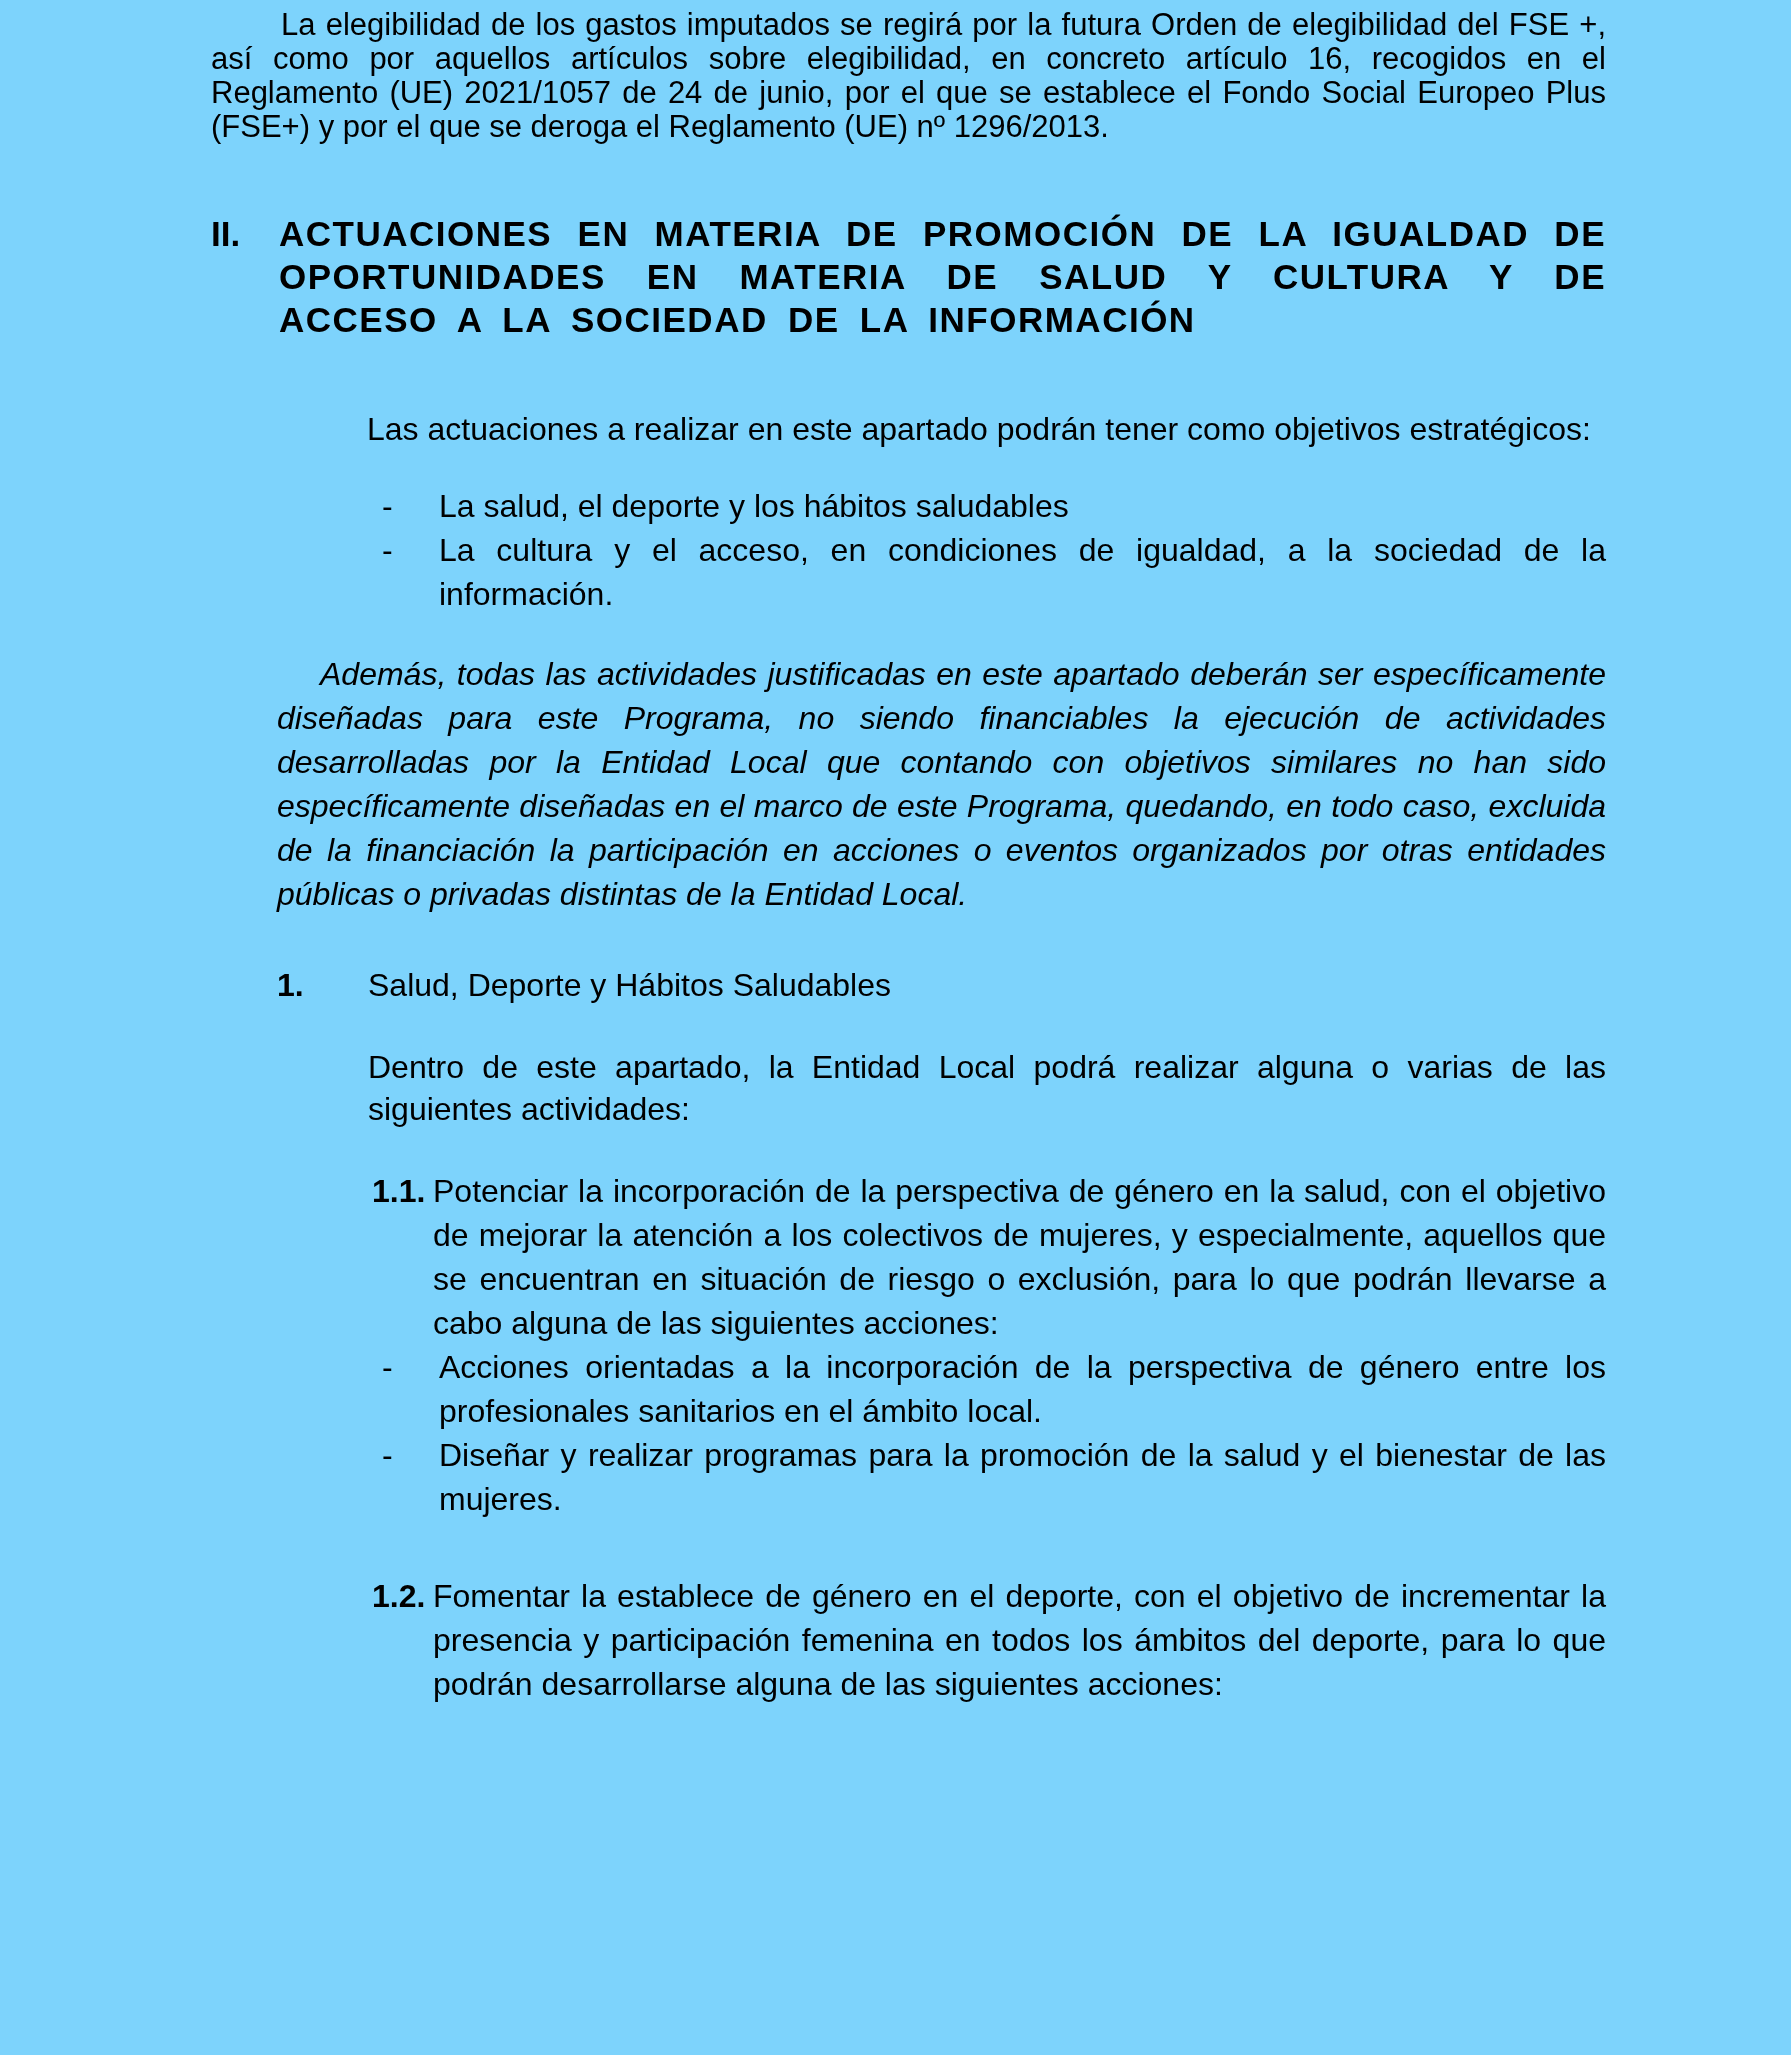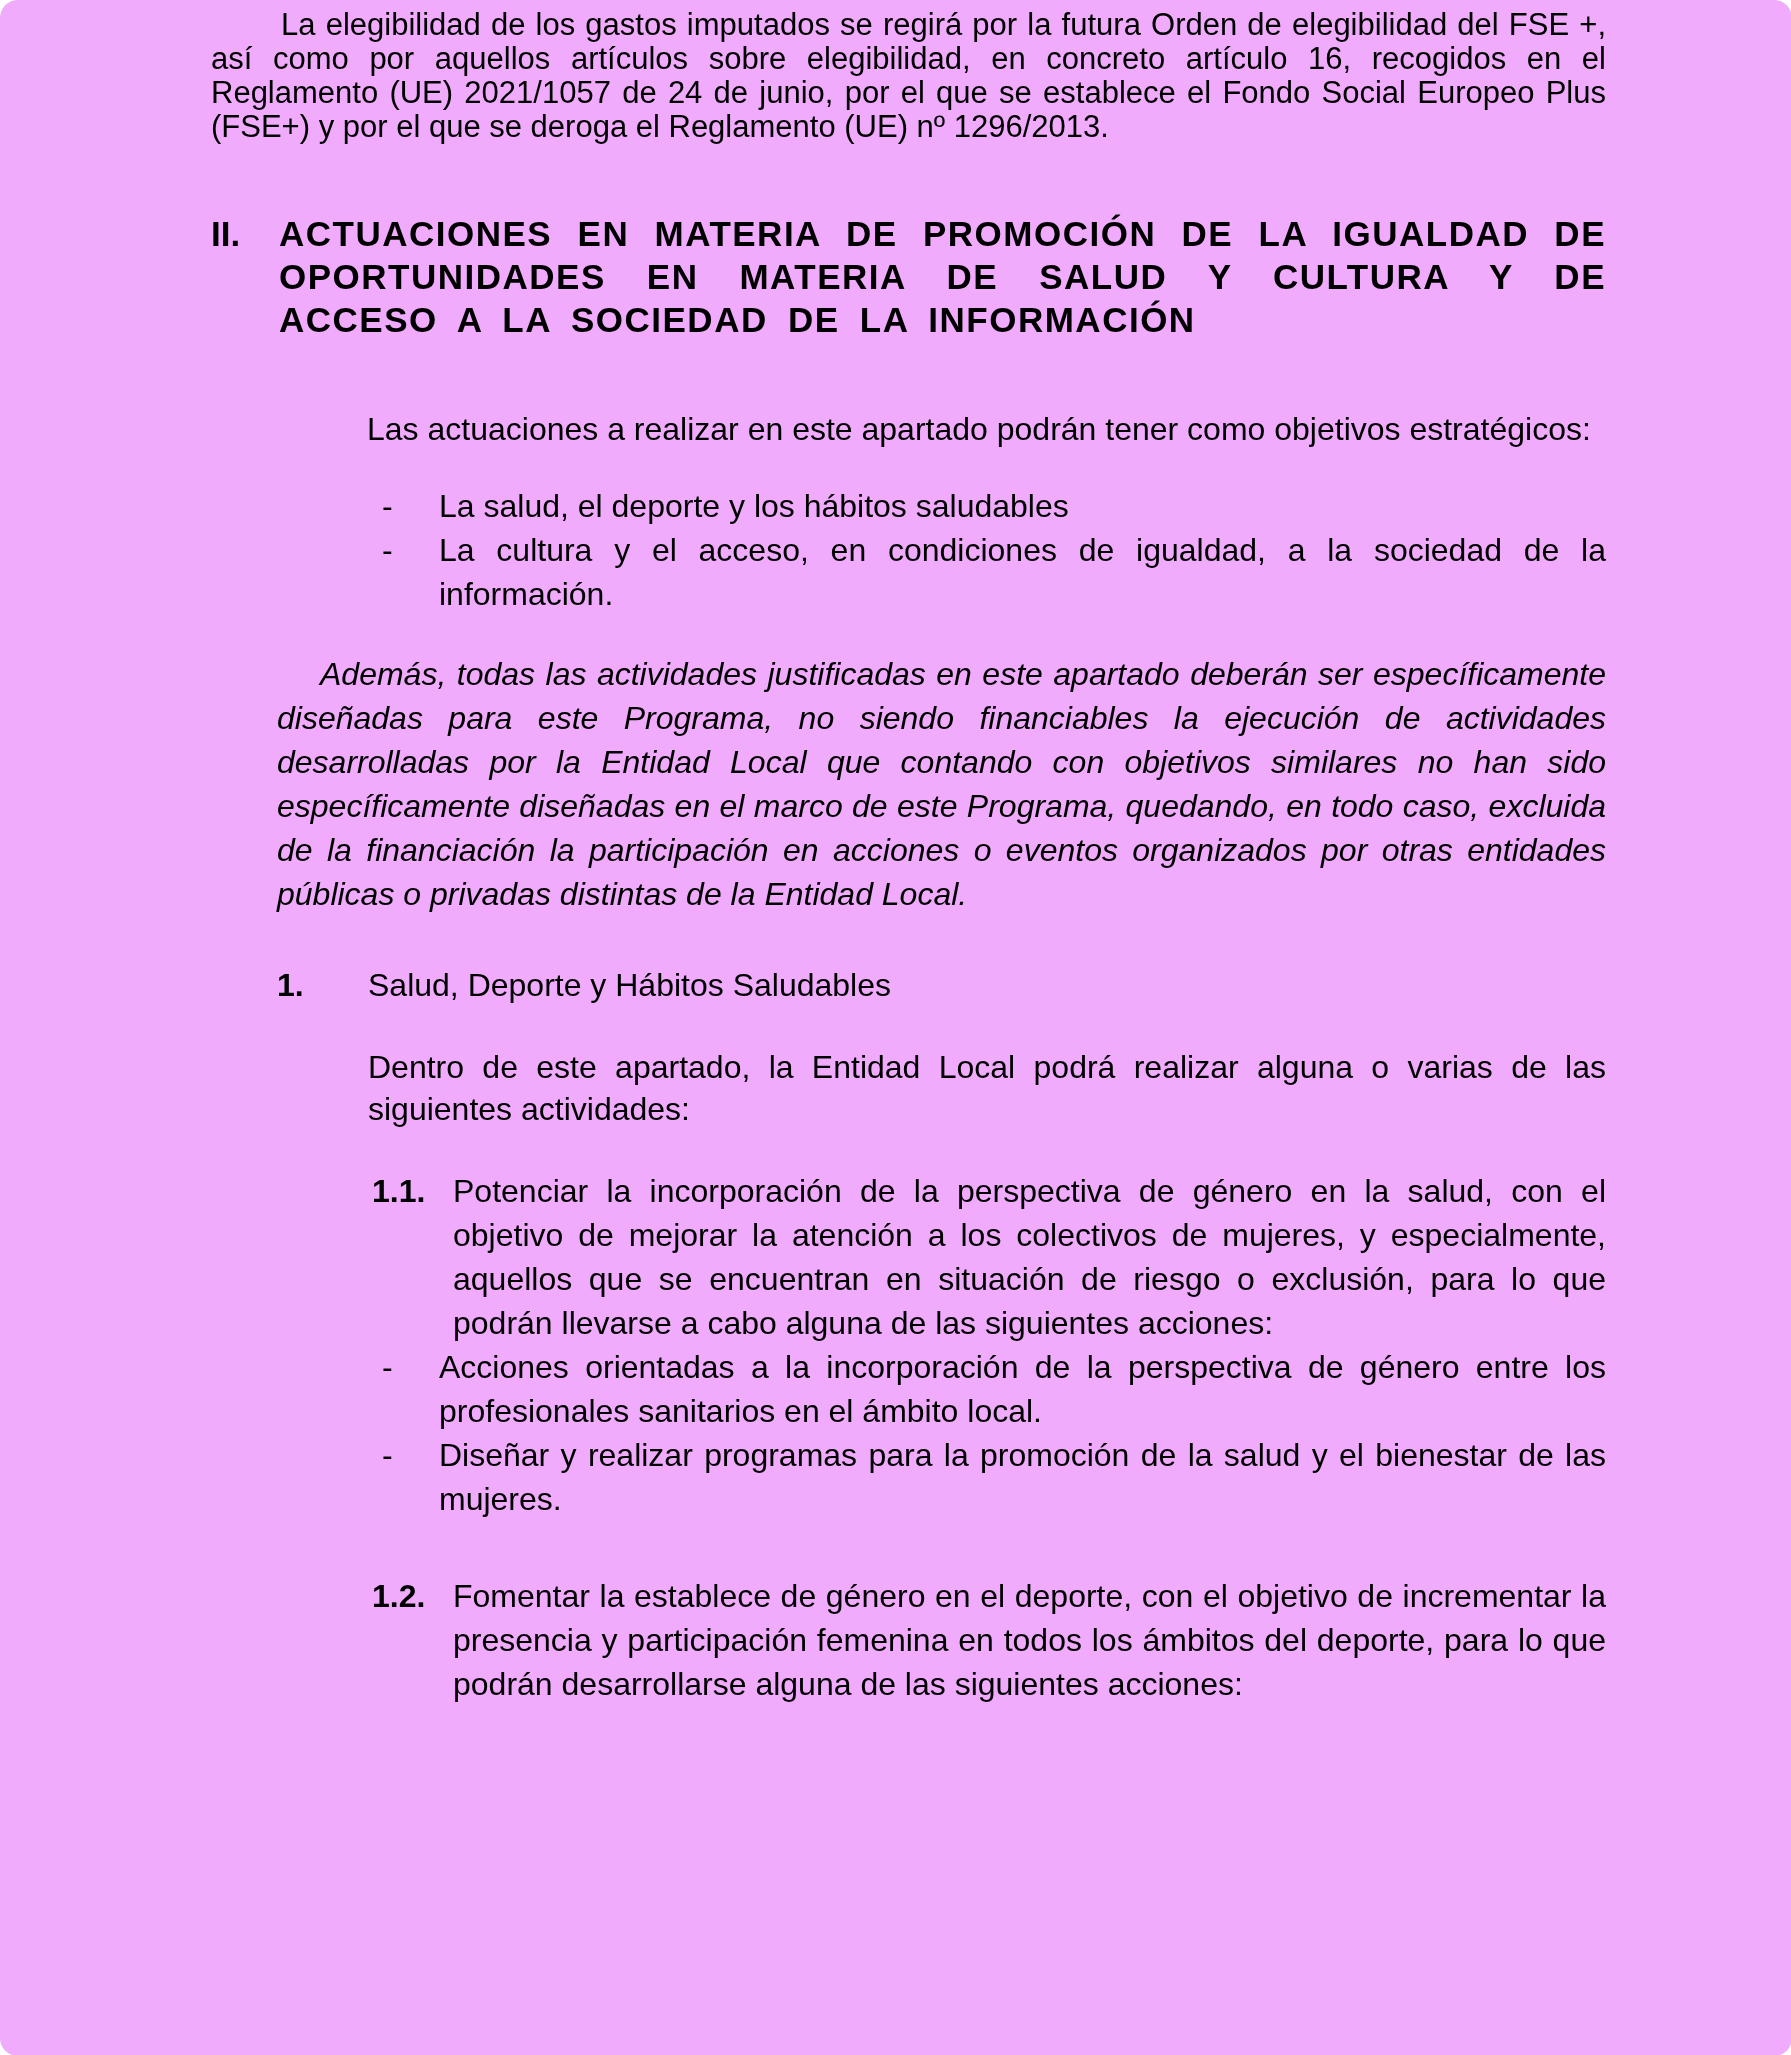--- a/index.html
+++ b/index.html
@@ -1,27 +1,26 @@
 <!DOCTYPE html>
 <html style="font-size:12px"><head>
 <meta charset="utf-8">
 <style>
   html,body{margin:0;padding:0;background:#ffffff;}
   .page{
     position:relative;
     width:1792px;
     height:2056px;
     box-sizing:border-box;
-    background:#f0abfc;
+    background:#7dd3fc;
     color:#000000;
     font-family:"Liberation Sans", sans-serif;
     font-size:32px;
     padding:7.6px 186px 0 211px;
     overflow:hidden;
-    border-radius:18px;
   }
   p{margin:0;}
   
   .p1{
     font-size:31px;
     line-height:34px;
     text-align:justify;
     text-indent:70px;
   }
   
@@ -79,21 +78,20 @@
   .dentro{
     margin:39px 0 0 157px;
     line-height:42px;
     text-align:justify;
   }
   
   .item{
     display:flex;
     margin:39px 0 0 161px;
     line-height:44px;
-    gap:20px;
   }
   .item-12{margin-top:53px;}
   .inum{flex:none;width:61px;font-weight:bold;}
   .itext{flex:1;text-align:justify;}
   .itext b{font-weight:normal;margin-top:20px;}
   .sub-blist{margin-top:0;}
 </style>
 </head>
 <body>
 

